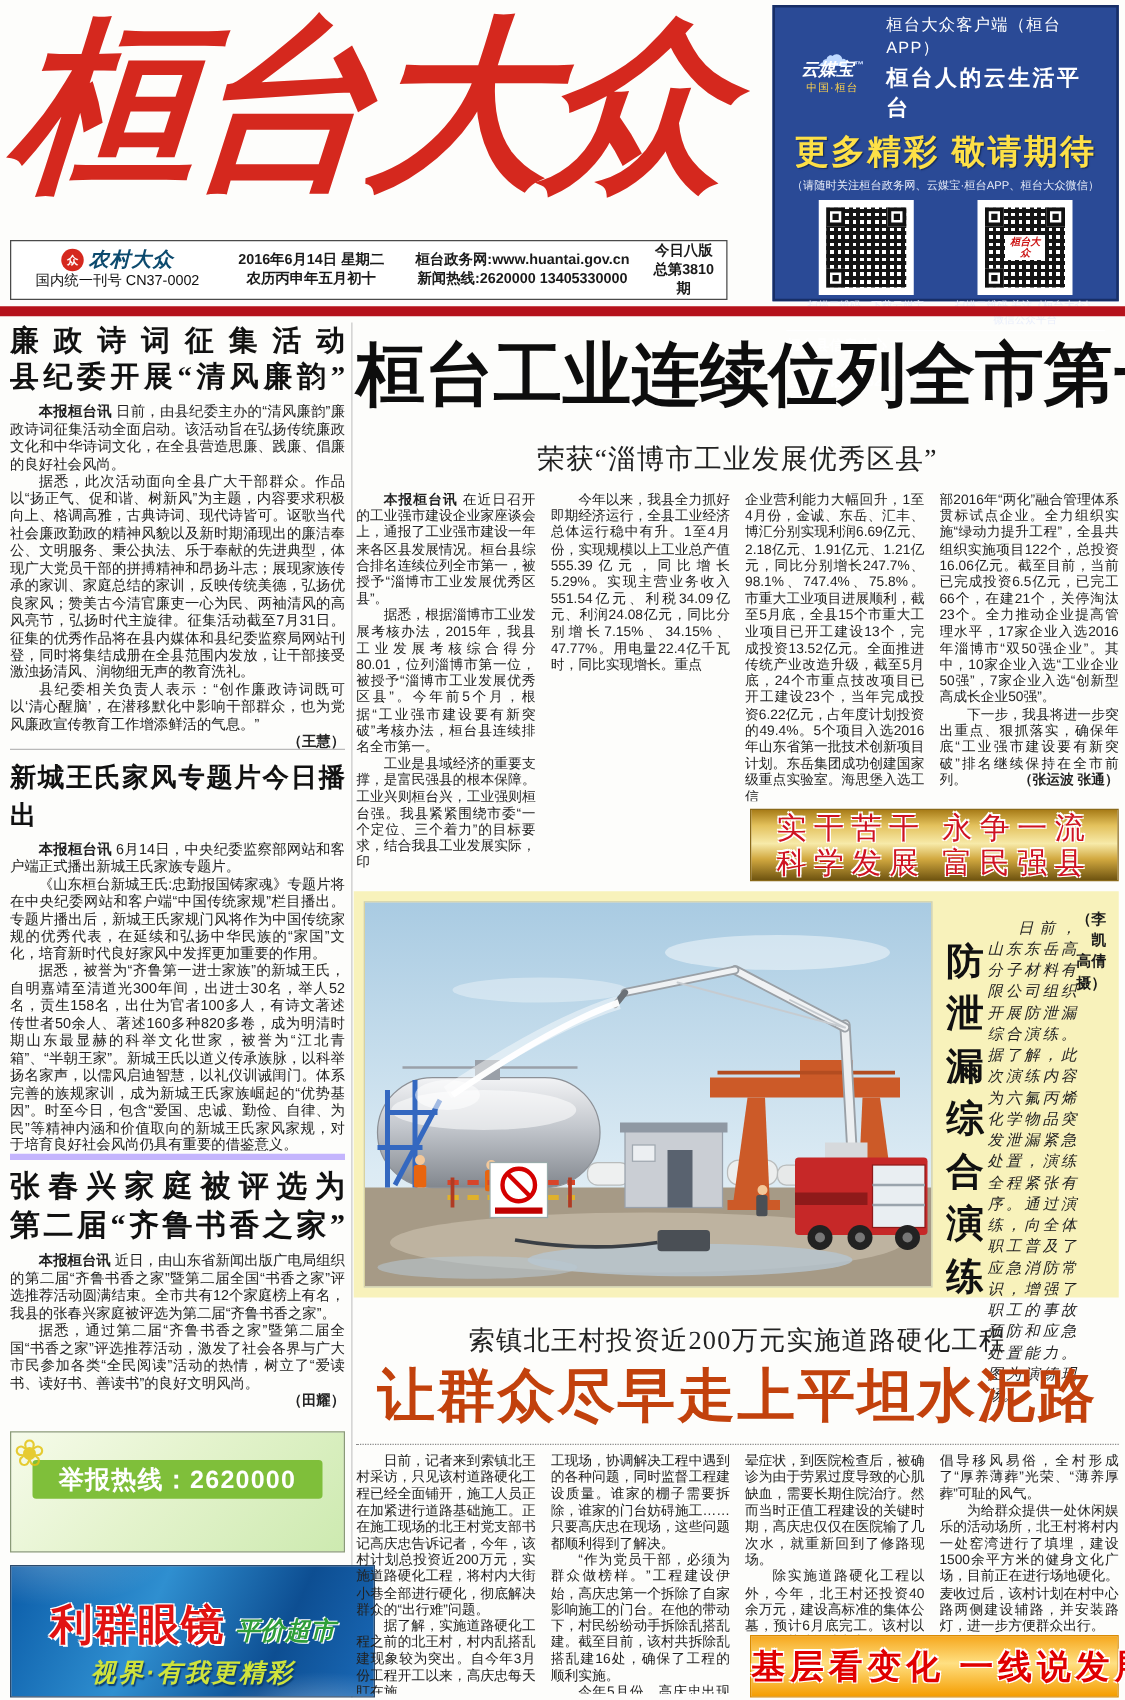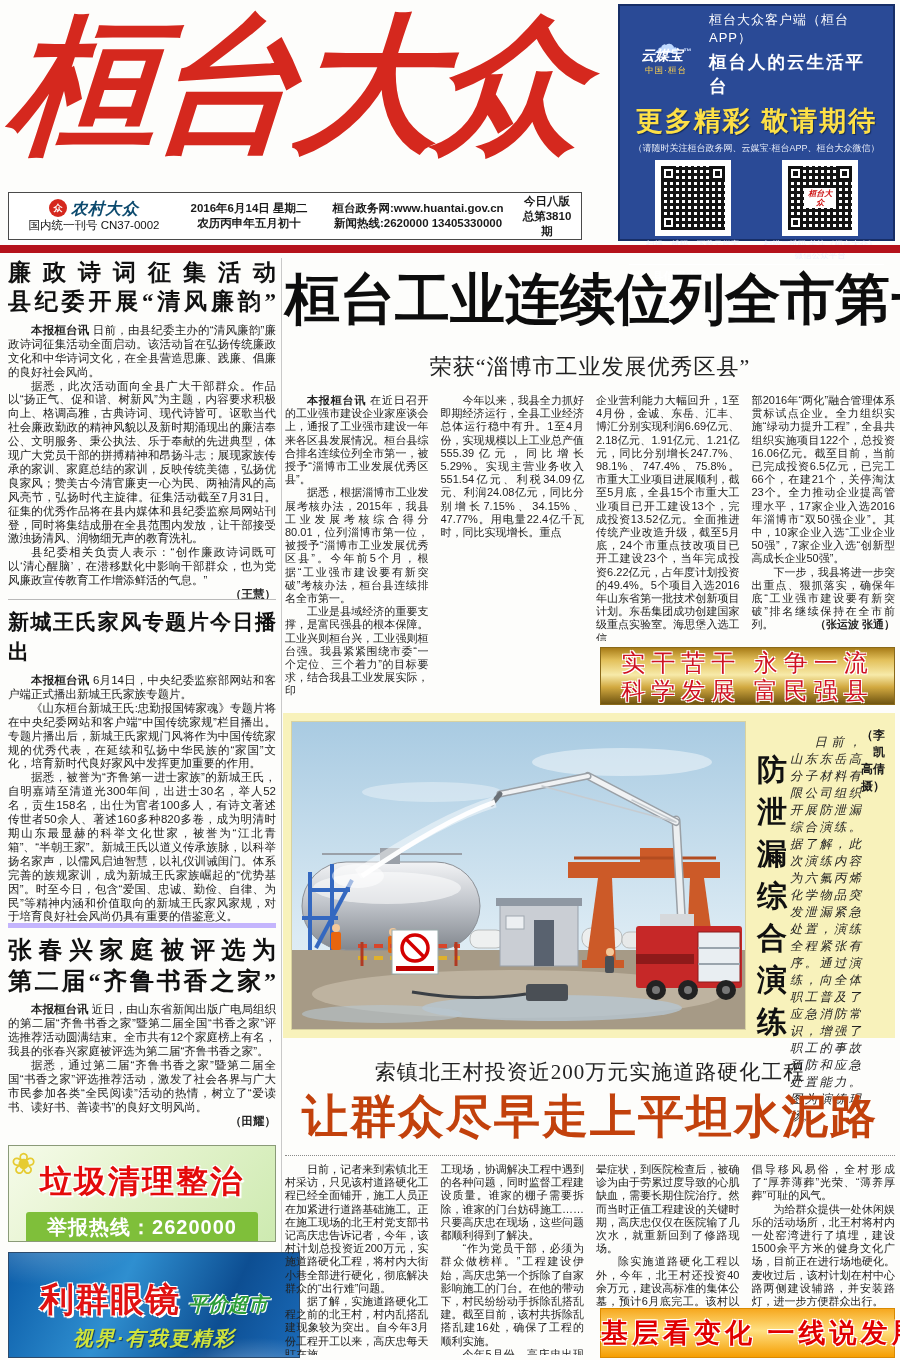--- a/index.html
+++ b/index.html
@@ -309,21 +309,20 @@
       <div class="l-title l-title-24">第二届“齐鲁书香之家”</div>
       <div class="l-body">
         <p class="p"><span class="lead">本报桓台讯</span><span> 近日，由山东省新闻出版广电局组织的第二届“齐鲁书香之家”暨第二届全国“书香之家”评选推荐活动圆满结束。全市共有12个家庭榜上有名，我县的张春兴家庭被评选为第二届“齐鲁书香之家”。</span></p>
         <p class="p"><span>据悉，通过第二届“齐鲁书香之家”暨第二届全国“书香之家”评选推荐活动，激发了社会各界与广大市民参加各类“全民阅读”活动的热情，树立了“爱读书、读好书、善读书”的良好文明风尚。</span><span class="byline-inline">（田耀）</span></p>
       </div>
     </div>
   </div>
 
   <div class="ad-garbage">
     <span class="flower">❀</span>
-    <div class="ad-garbage-title">垃圾清理整治</div>
     <div class="ad-garbage-hotline">举报热线：2620000</div>
   </div>
 
   <div class="ad-glasses">
     <div class="ad-glasses-row1">
       <span class="ad-glasses-name">利群眼镜</span>
       <span class="ad-glasses-tag">平价超市</span>
     </div>
     <div class="ad-glasses-slogan">视界·有我更精彩</div>
     <div class="ad-glasses-addr">地址：桓台喜乐佳向东20米路北（县人大对过）</div>

